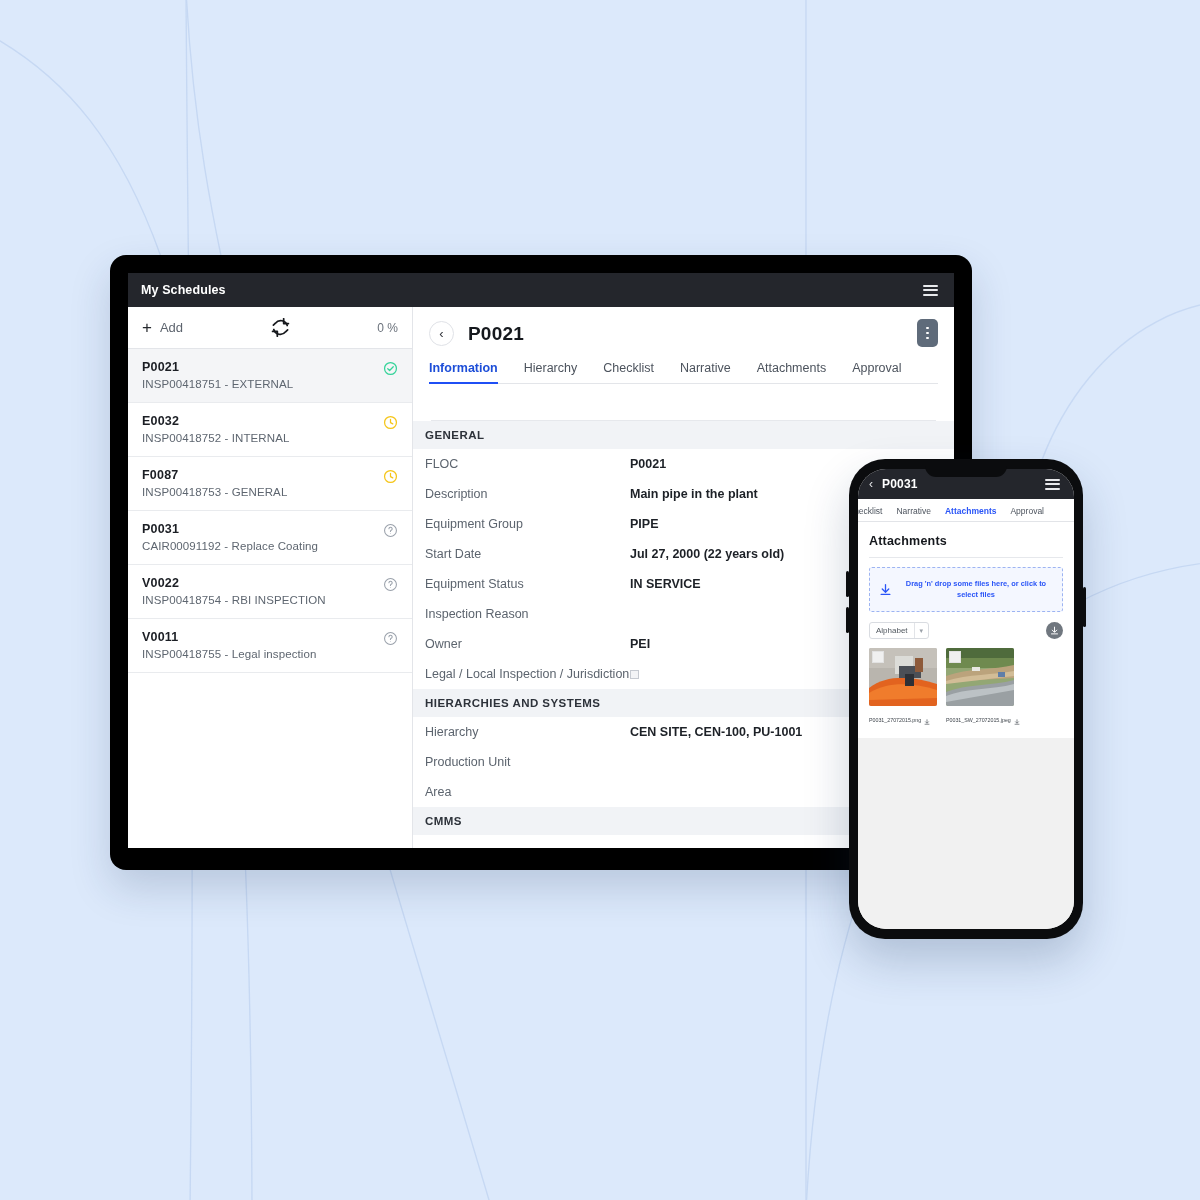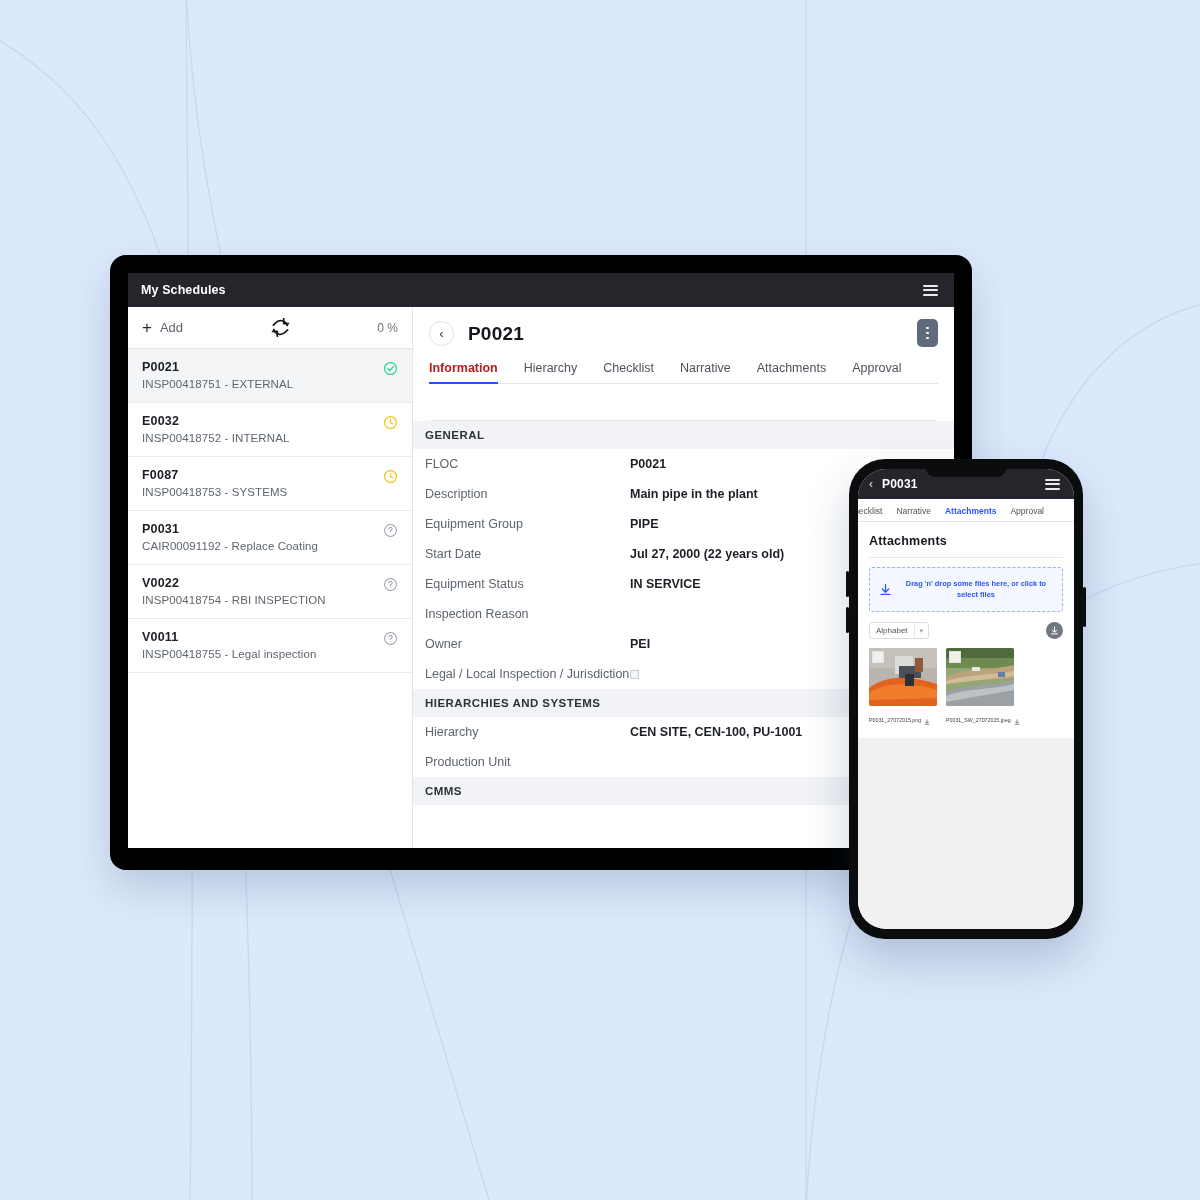--- a/index.html
+++ b/index.html
@@ -86,21 +86,21 @@
     display: flex; flex-direction: column; align-items: center; justify-content: center; gap: 2.5px;
     cursor: pointer;
   }
   .kebab-btn i { width: 2.6px; height: 2.6px; background: #fff; border-radius: 50%; display: block; }
 
   .tabs { display: flex; gap: 0; margin-top: 15px; border-bottom: 1px solid #e3e5e9; }
   .tab {
     font-size: 12.5px; color: #4c535d; padding: 0 0 7px 0; margin-right: 26px;
     cursor: pointer; white-space: nowrap; border-bottom: 2px solid transparent; margin-bottom: -1px;
   }
-  .tab.active { color: #b91c1c; font-weight: bold; border-bottom-color: #1f4ff5; }
+  .tab.active { color: #1d4ed8; font-weight: bold; border-bottom-color: #1f4ff5; }
 
   .detail-scroll { flex: 1; overflow: hidden; background: #fff; padding: 0 0 0 0; }
   .detail-inner { padding: 22px 18px 0 18px; }
   .details-h { font-size: 19px; font-weight: bold; color: #15181d; letter-spacing: .2px; }
   .details-rule { height: 1px; background: #e6e8ec; margin-top: 14px; }
 
   .section-head {
     background: #f1f3f6; padding: 8px 12px; font-size: 11.5px; font-weight: bold;
     color: #2d323a; letter-spacing: .45px;
   }
@@ -247,21 +247,21 @@
                 <div class="desc">INSP00418752 - INTERNAL</div>
               </div>
               <span><svg class="status-ico" viewBox="0 0 24 24" fill="none" stroke="#f5c518" stroke-width="2" stroke-linecap="round" stroke-linejoin="round">
                   <circle cx="12" cy="12" r="9.5"></circle>
                   <polyline points="12 6.8 12 12.2 15.6 14.2"></polyline>
                 </svg></span>
             </div>
             <div class="sched-item">
               <div>
                 <div class="code">F0087</div>
-                <div class="desc">INSP00418753 - SYSTEMS</div>
+                <div class="desc">INSP00418753 - GENERAL</div>
               </div>
               <span><svg class="status-ico" viewBox="0 0 24 24" fill="none" stroke="#f5c518" stroke-width="2" stroke-linecap="round" stroke-linejoin="round">
                   <circle cx="12" cy="12" r="9.5"></circle>
                   <polyline points="12 6.8 12 12.2 15.6 14.2"></polyline>
                 </svg></span>
             </div>
             <div class="sched-item">
               <div>
                 <div class="code">P0031</div>
                 <div class="desc">CAIR00091192 - Replace Coating</div>
@@ -356,20 +356,24 @@
                 <div class="field-label">Legal / Local Inspection / Jurisdiction</div>
                 <span class="chk-box"></span>
               </div>
               <div class="section-head">HIERARCHIES AND SYSTEMS</div>
               <div class="field-row">
                 <div class="field-label">Hierarchy</div>
                 <div class="field-value">CEN SITE, CEN-100, PU-1001</div>
               </div>
               <div class="field-row">
                 <div class="field-label">Production Unit</div>
+                <div class="field-value"></div>
+              </div>
+              <div class="field-row">
+                <div class="field-label">Area</div>
                 <div class="field-value"></div>
               </div>
               <div class="section-head">CMMS</div>
             </div>
         </div>
       </div>
 
     </div>
   </div>
 </div>

